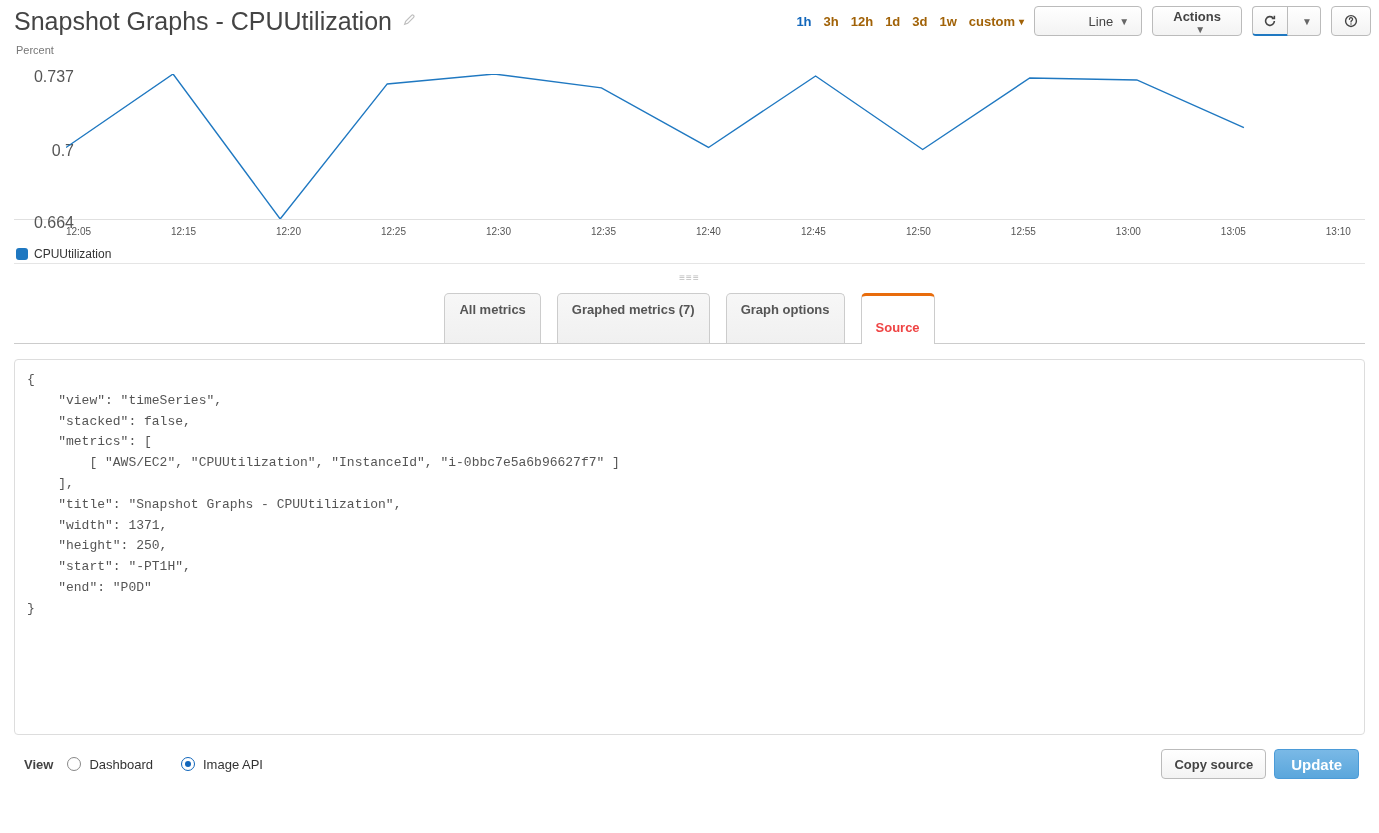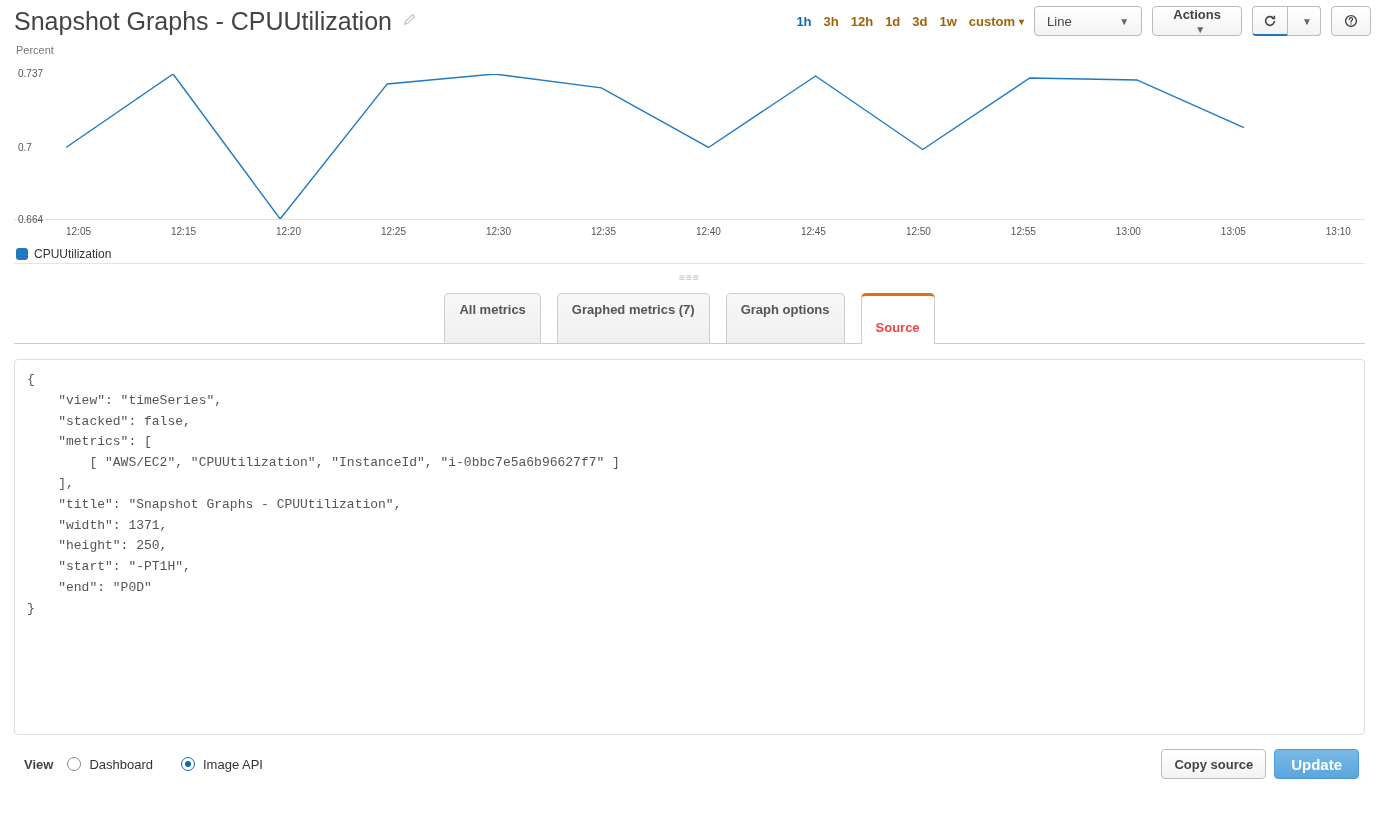--- a/index.html
+++ b/index.html
@@ -21,21 +21,21 @@
   }
   .pencil { color: #bfbfbf; }
   .hdr-right { margin-left: auto; display: flex; align-items: center; gap: 10px; }
   .time-range { display: flex; align-items: center; gap: 12px; font-size: 13px; color: #444; }
   .time-opt { font-weight: 700; color: #a16207; cursor: pointer; }
   .time-opt.active { color: #1166bb; }
   .time-custom { display: inline-flex; align-items: center; gap: 4px; font-weight: 700; }
   .time-custom .caret { font-size: 10px; }
 
   .btn, .select {
-    display: inline-flex; align-items: center; justify-content: space-between;
+    display: inline-flex; align-items: center; justify-content: flex-end;
     height: 30px; padding: 0 12px;
     border: 1px solid #bbb; border-radius: 4px;
     background: linear-gradient(#fff, #f3f3f3);
     font-size: 13px; color: #444; font-weight: 700;
     cursor: pointer; white-space: nowrap;
   }
   .btn .caret, .select .caret { font-size: 10px; margin-left: 6px; color: #666; }
   .select { min-width: 108px; font-weight: 400; }
   .btn-actions { min-width: 90px; flex-direction: column; }
   .btn-group { display: inline-flex; }
@@ -45,21 +45,21 @@
   .btn-refresh.active { border-bottom: 2px solid #1f78c1; }
   .btn-help { padding: 0 12px; }
 
   
   .chart-panel { margin: 0 6px; }
   .chart-title {
     font-size: 11px; color: #777; margin: 2px 0 4px 2px;
   }
   .chart-area { position: relative; height: 160px; border-bottom: 1px solid #e0e0e0; }
   .chart-svg { position: absolute; top: 14px; left: 52px; right: 14px; bottom: 0; }
-  .ytick { position: absolute; font-size: 10px; color: #555; left: 4px; width: 48px; text-align: left; }
+  .ytick { position: absolute; font-size: 16px; color: #555; left: 12px; width: 48px; text-align: right; }
   .xaxis { display: flex; margin-top: 6px; margin-left: 52px; margin-right: 14px; font-size: 10px; color: #555; justify-content: space-between; }
   .legend { display: flex; align-items: center; gap: 6px; margin: 10px 0 2px 2px; font-size: 12px; color: #333; }
   .legend-swatch { width: 12px; height: 12px; border-radius: 3px; background: #1f78c1; display: inline-block; }
 
   
   .grip-row { text-align: center; color: #bbb; letter-spacing: 1px; font-size: 10px; margin-top: 8px; margin-bottom: 4px; user-select: none; }
   .grip-row span { display: inline-block; }
 
   hr.sep { border: none; border-top: 1px solid #e5e5e5; margin: 0 6px 0 6px; }
 

